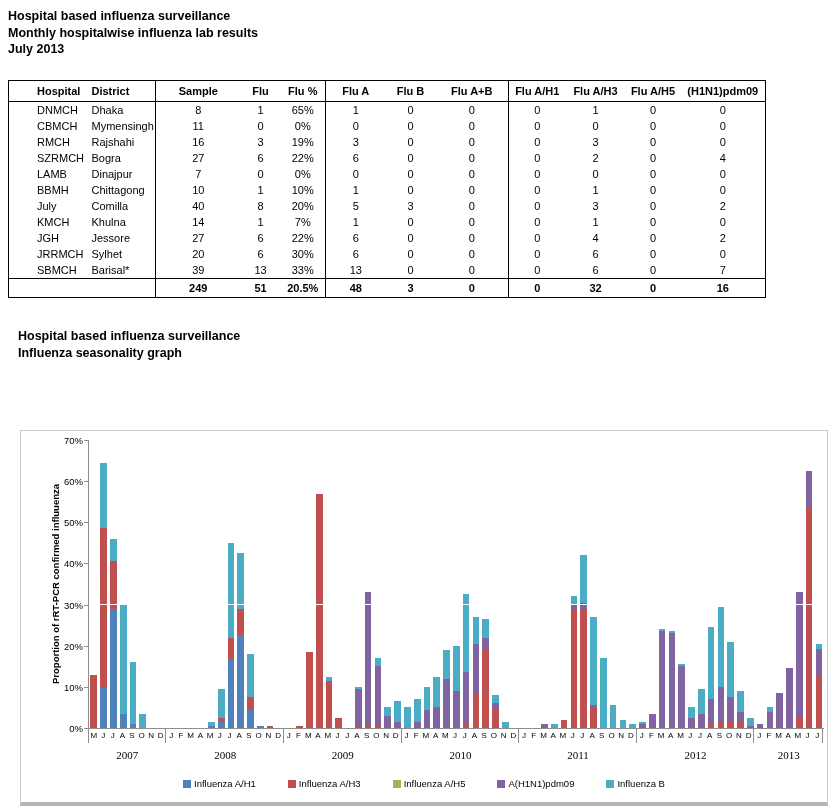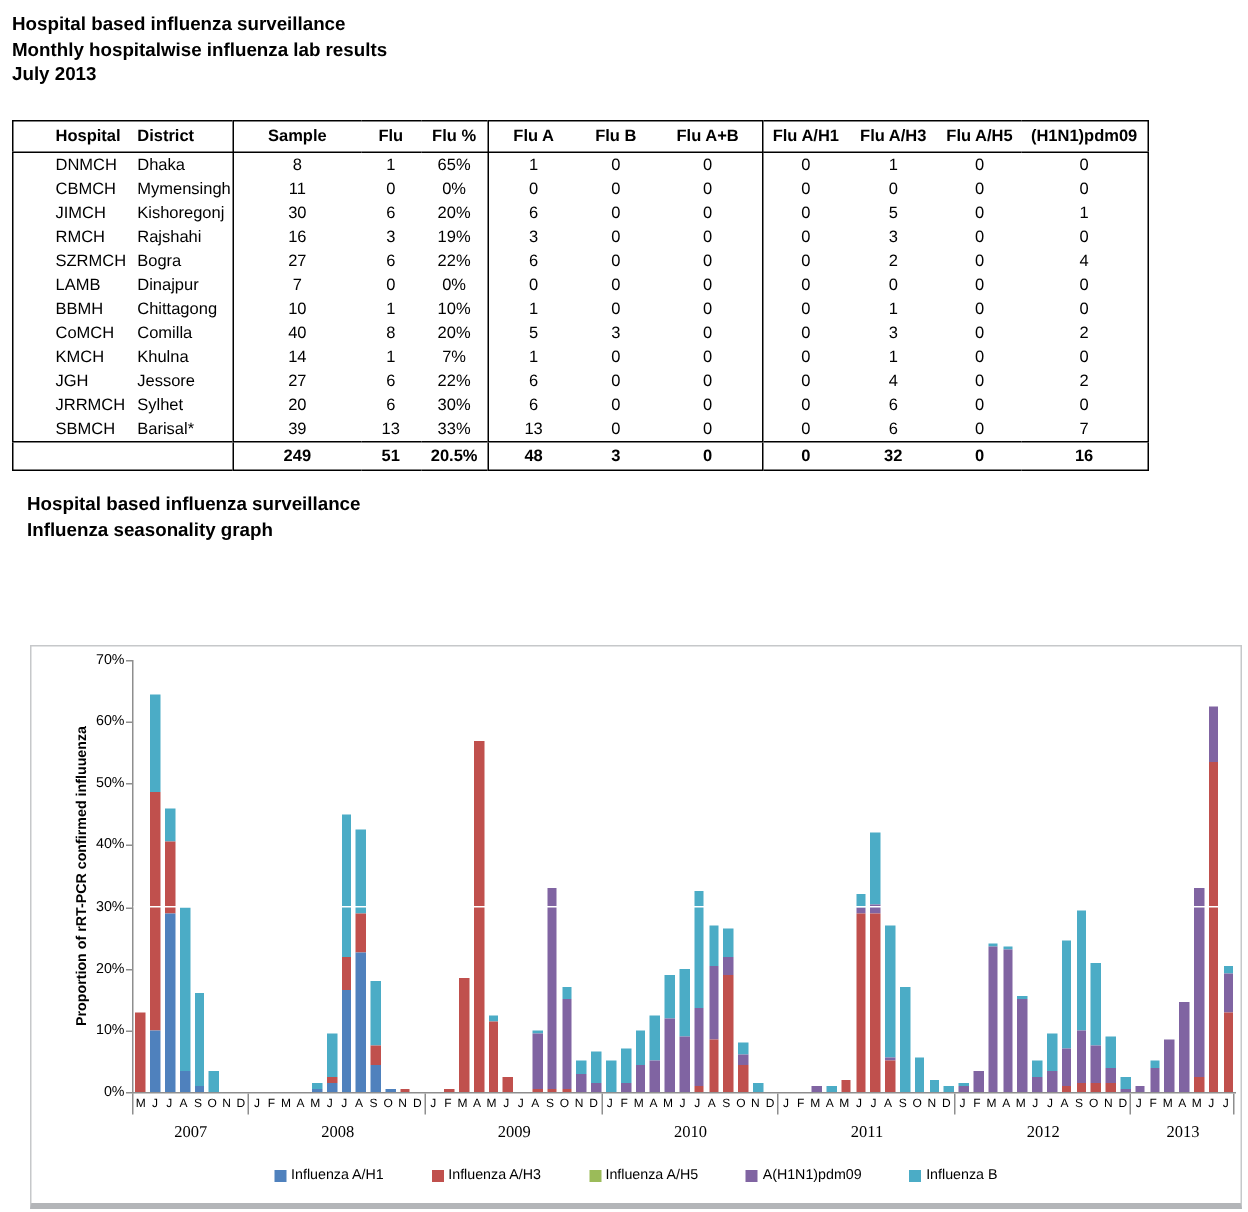--- a/index.html
+++ b/index.html
@@ -103,34 +103,20 @@
           <td class="ctr grp">0%</td>
           <td class="ctr">0</td>
           <td class="ctr">0</td>
           <td class="ctr grp">0</td>
           <td class="ctr">0</td>
           <td class="ctr">0</td>
           <td class="ctr">0</td>
           <td class="ctr">0</td>
         </tr>
         <tr>
-          <td class="left">JIMCH</td>
-          <td class="left grp">Kishoregonj</td>
-          <td class="ctr">30</td>
-          <td class="ctr">6</td>
-          <td class="ctr grp">20%</td>
-          <td class="ctr">6</td>
-          <td class="ctr">0</td>
-          <td class="ctr grp">0</td>
-          <td class="ctr">0</td>
-          <td class="ctr">5</td>
-          <td class="ctr">0</td>
-          <td class="ctr">1</td>
-        </tr>
-        <tr>
           <td class="left">RMCH</td>
           <td class="left grp">Rajshahi</td>
           <td class="ctr">16</td>
           <td class="ctr">3</td>
           <td class="ctr grp">19%</td>
           <td class="ctr">3</td>
           <td class="ctr">0</td>
           <td class="ctr grp">0</td>
           <td class="ctr">0</td>
           <td class="ctr">3</td>
@@ -173,21 +159,21 @@
           <td class="ctr grp">10%</td>
           <td class="ctr">1</td>
           <td class="ctr">0</td>
           <td class="ctr grp">0</td>
           <td class="ctr">0</td>
           <td class="ctr">1</td>
           <td class="ctr">0</td>
           <td class="ctr">0</td>
         </tr>
         <tr>
-          <td class="left">CoMCH</td>
+          <td class="left">July</td>
           <td class="left grp">Comilla</td>
           <td class="ctr">40</td>
           <td class="ctr">8</td>
           <td class="ctr grp">20%</td>
           <td class="ctr">5</td>
           <td class="ctr">3</td>
           <td class="ctr grp">0</td>
           <td class="ctr">0</td>
           <td class="ctr">3</td>
           <td class="ctr">0</td>

